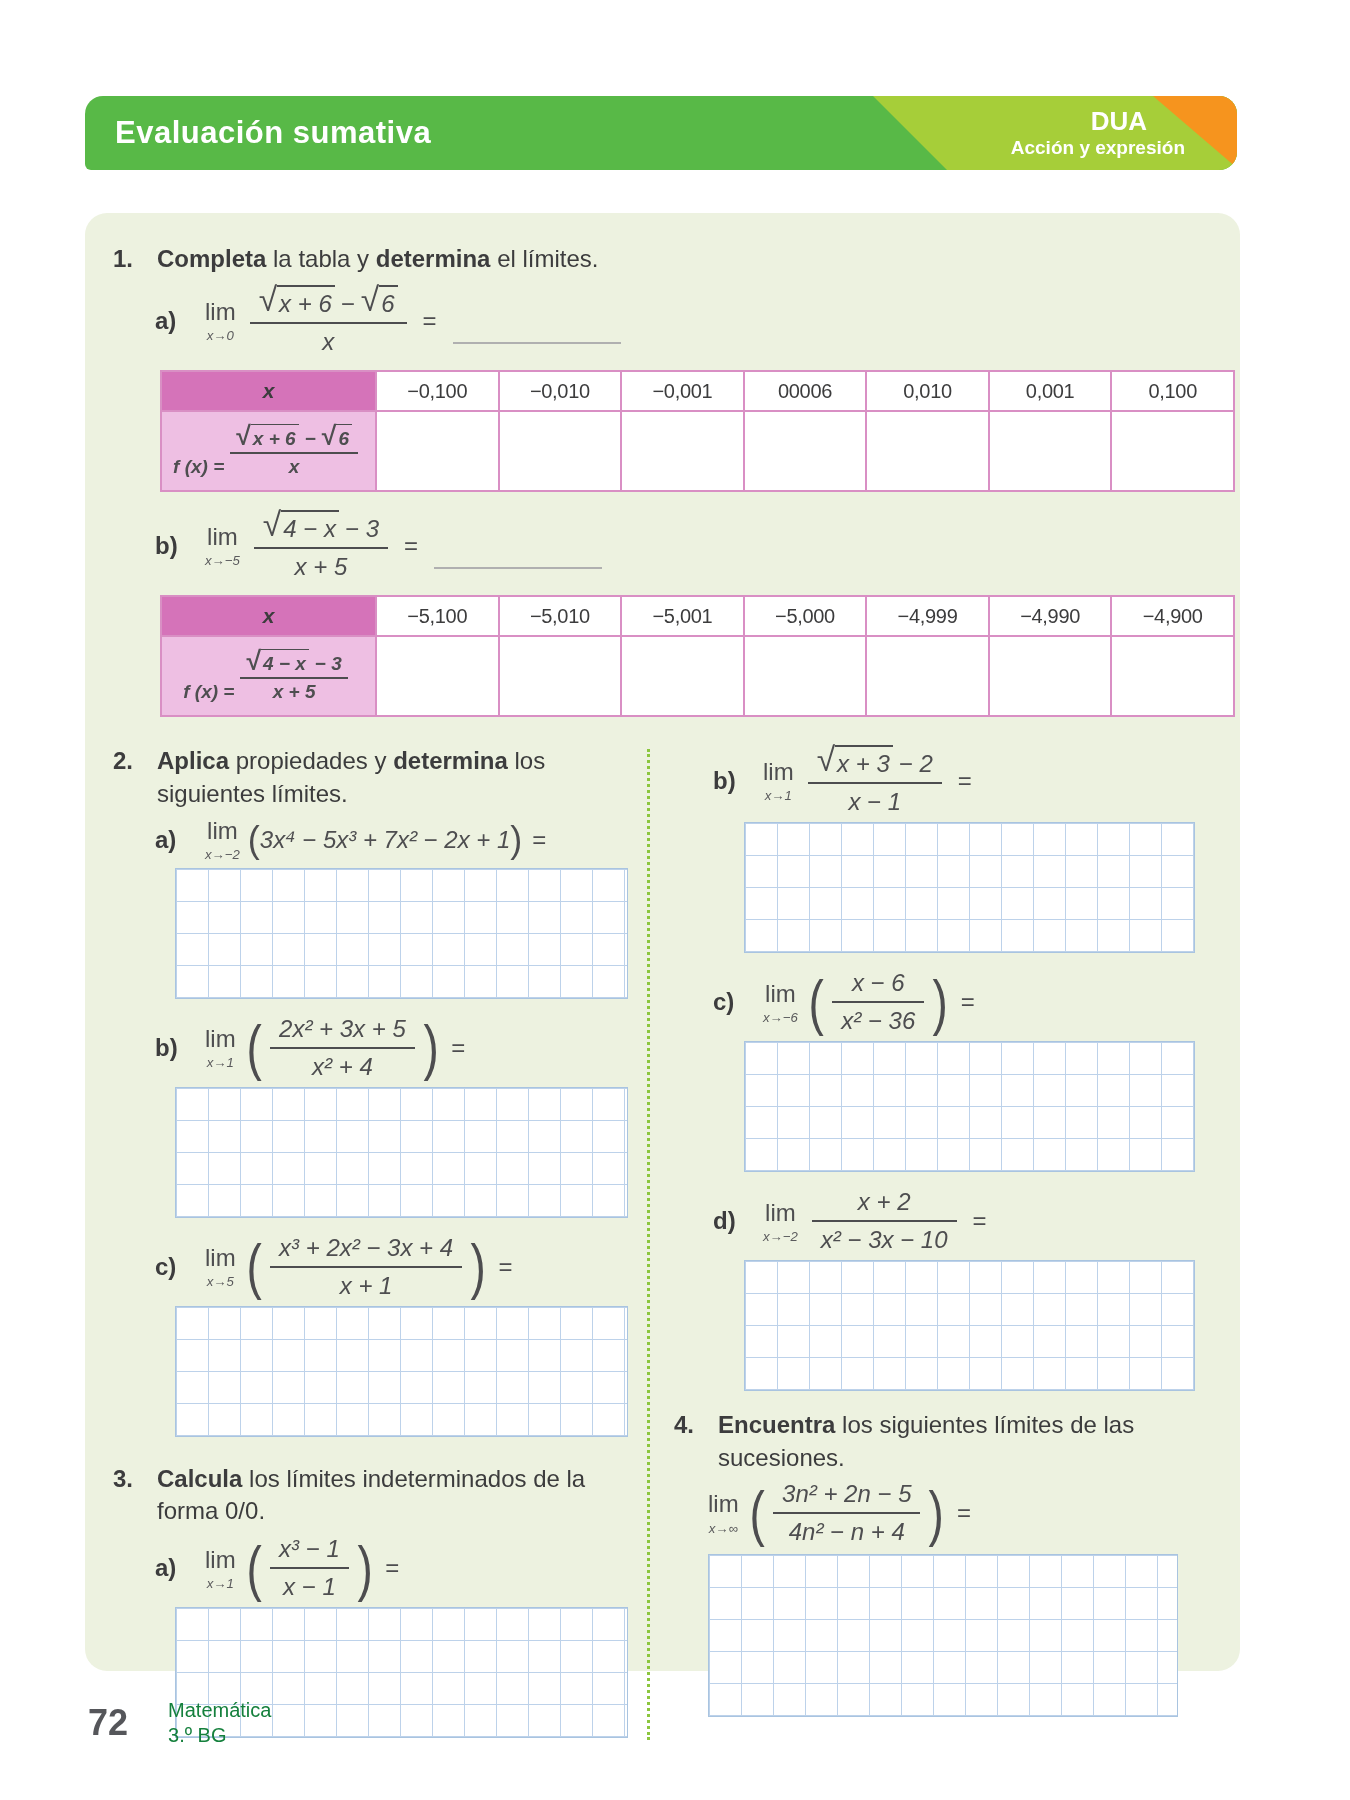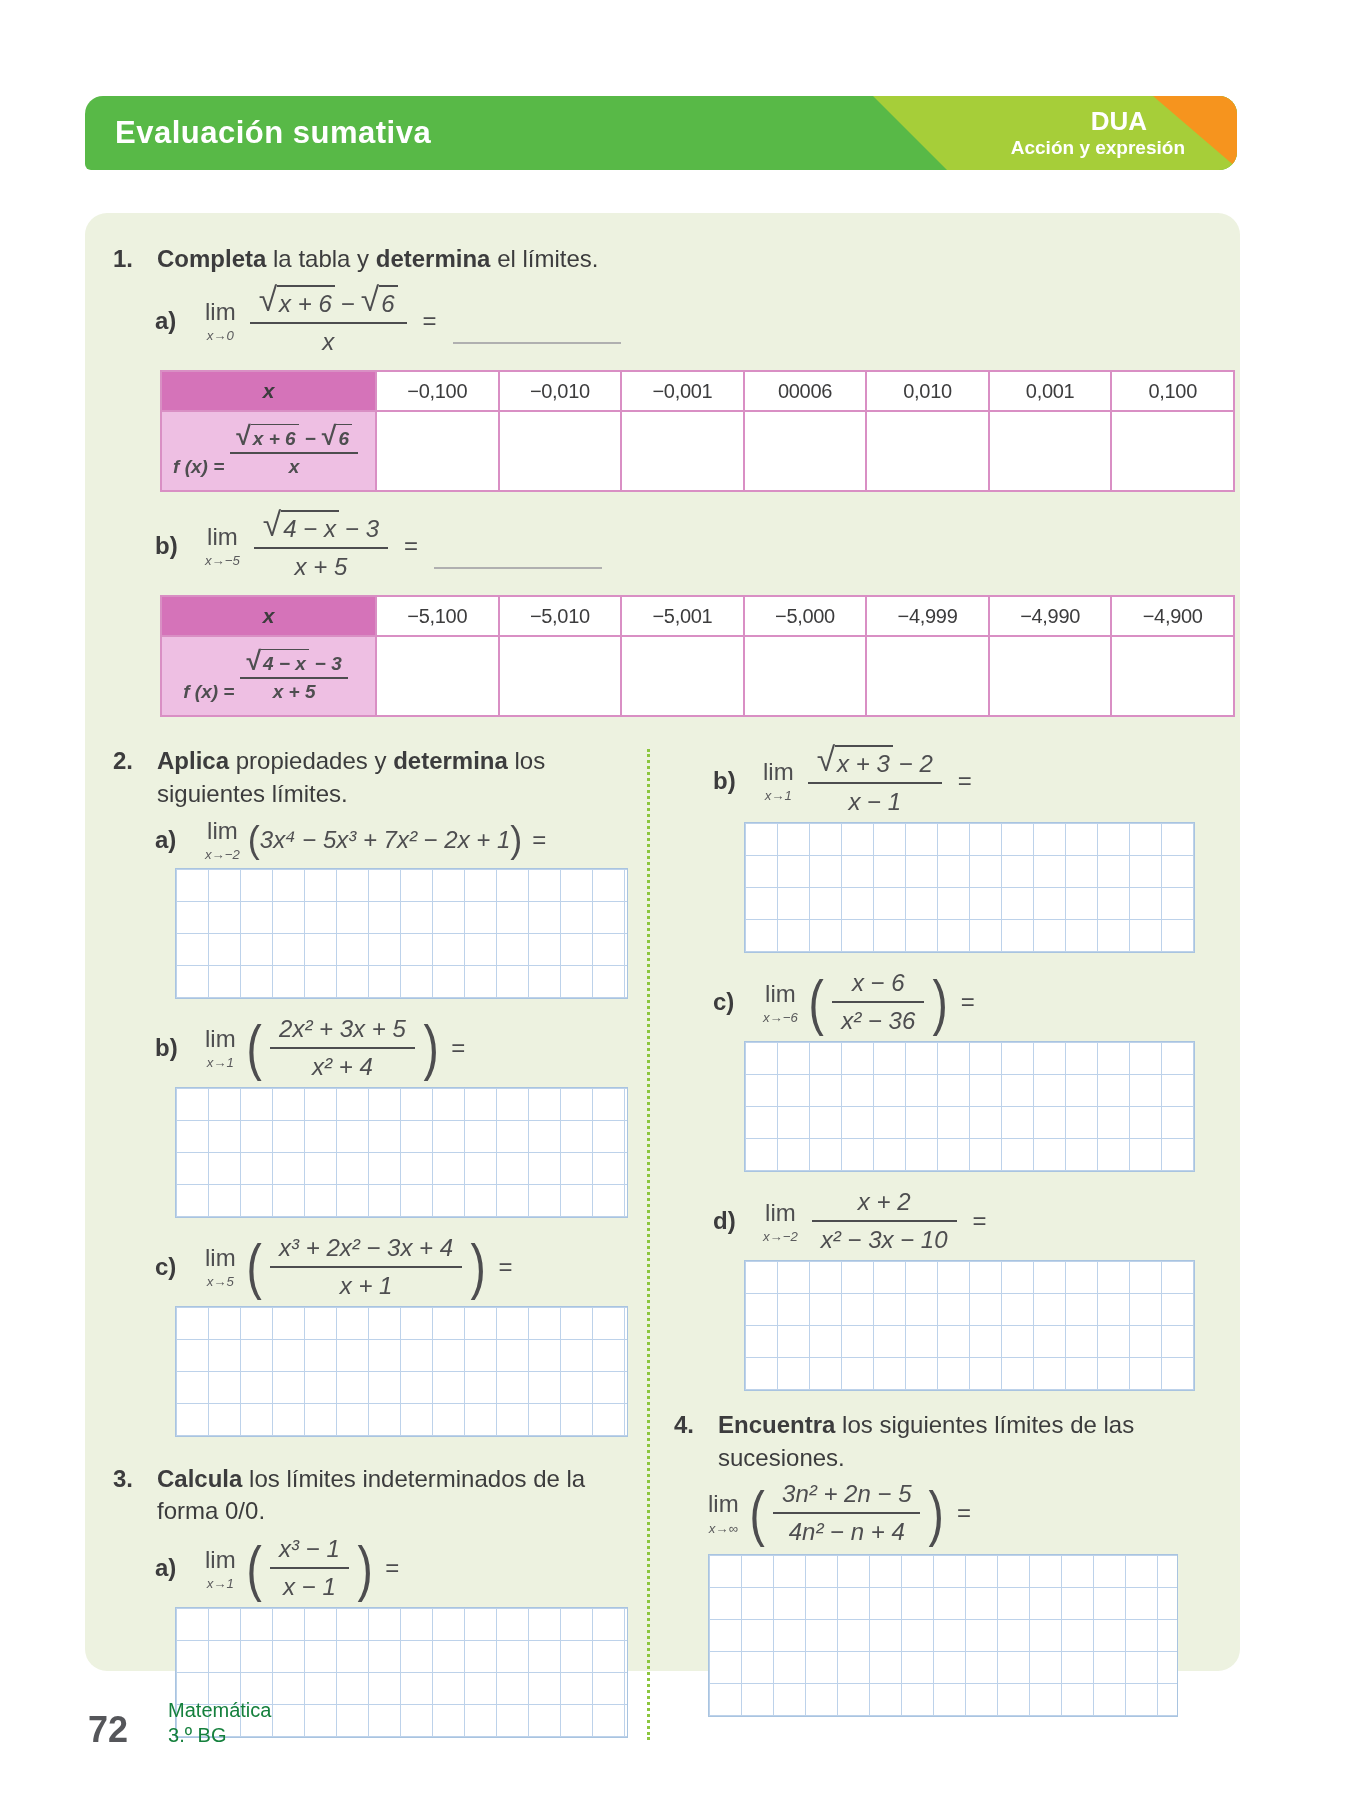--- a/index.html
+++ b/index.html
@@ -79,21 +79,21 @@
   .ex3head{margin-top:26px;margin-left:0;}
   .ex4head{margin-top:18px;margin-left:0;}
   .gx4{width:468px !important;height:161px !important;margin:8px 0 0 34px !important;}
 
   
   .e1row{margin:10px 0 0 70px;}
   .e1rowb{margin:18px 0 0 70px;}
   .tmar{margin-top:14px;}
 
   
-  .footer{position:absolute;left:88px;top:1698px;display:flex;align-items:flex-end;}
+  .footer{position:absolute;left:88px;top:1698px;display:flex;align-items:center;}
   .pgnum{font-size:36px;font-weight:bold;color:#55565a;line-height:1;}
   .pginfo{margin-left:40px;font-size:20px;color:#15803d;line-height:1.25;}
 </style>
 </head>
 <body>
 
 <div class="page">
 
   <div class="hdr">
     <div class="hdr-title">Evaluación sumativa</div>

